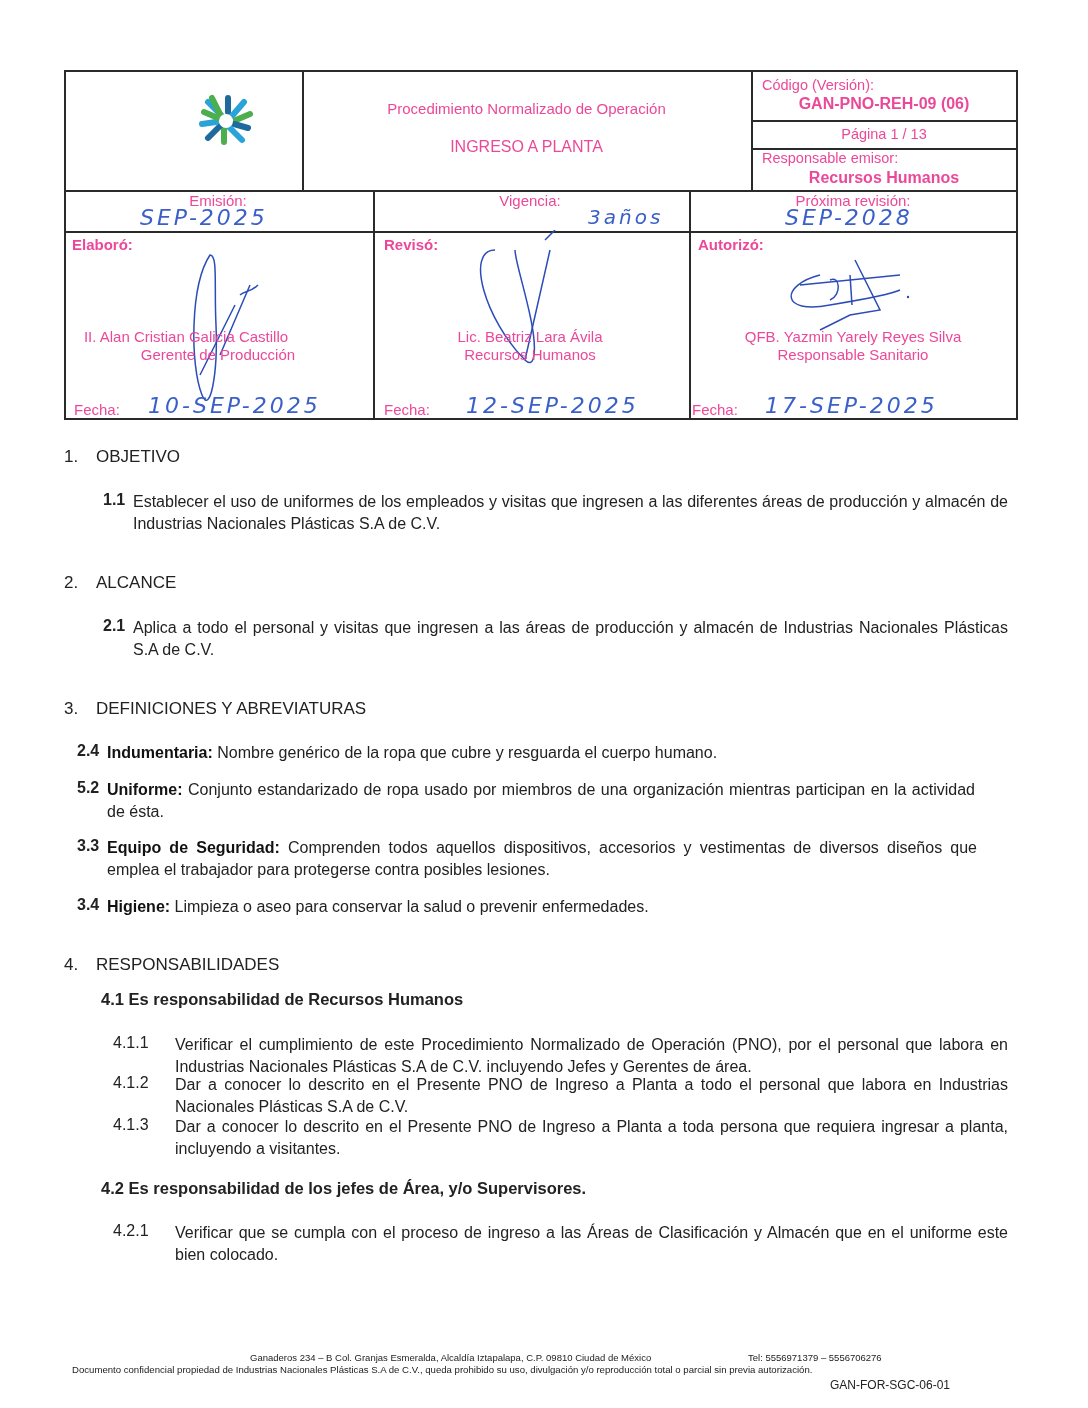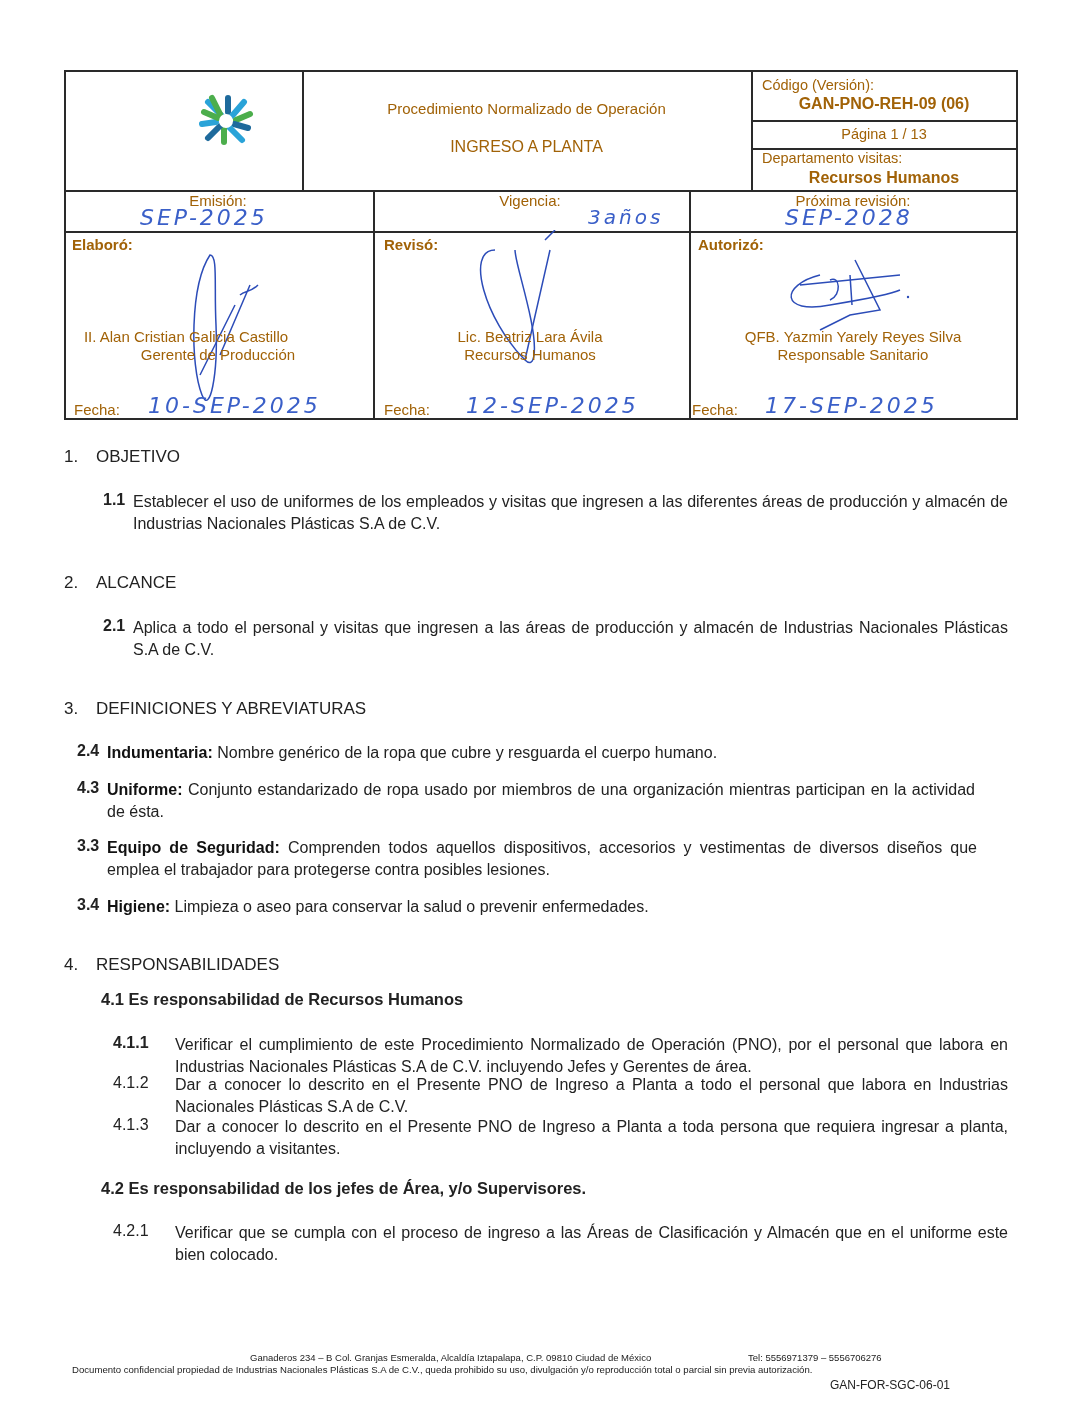--- a/index.html
+++ b/index.html
@@ -2,21 +2,21 @@
 <html><head>
 <meta charset="utf-8">
 <style>
   html, body { margin:0; padding:0; background:#ffffff; }
   body { width:1088px; height:1408px; position:relative; overflow:hidden;
          font-family:"Liberation Sans", sans-serif; color:#1a1a1a; }
   .abs { position:absolute; }
   .hdr { position:absolute; left:64px; top:70px; width:954px; height:350px;
          border:2px solid #2a2a2a; box-sizing:border-box; }
   .line { position:absolute; background:#2a2a2a; }
-  .cell-text { position:absolute; font-size:15px; color:#a16207; }
+  .cell-text { position:absolute; font-size:15px; color:#ec4899; }
   .center { text-align:center; }
   .bold { font-weight:bold; }
   .hand { font-family:"DejaVu Sans", sans-serif; color:#3a5fc8; font-style:italic;
           letter-spacing:3px; position:absolute; font-size:22px; }
   .sec-title { position:absolute; font-size:17px; color:#222; }
   .para { position:absolute; font-size:16px; line-height:22px; color:#222; text-align:justify; }
   .para b { color:#111;margin-top:33px; }
   .num { position:absolute; font-size:16px; color:#222; }
   .footer { position:absolute; font-size:9.5px; color:#222; white-space:nowrap; }
   .logo-text { position:absolute; font-family:"DejaVu Sans", sans-serif; font-weight:bold;
@@ -56,21 +56,21 @@
     <circle cx="28" cy="27" r="7" fill="#ffffff"></circle>
   </svg>
 </div>
 
 <div class="cell-text center" style="left:302px;top:100px;width:449px;">Procedimiento Normalizado de Operación</div>
 <div class="cell-text center" style="left:302px;top:138px;width:449px;font-size:16px;">INGRESO A PLANTA</div>
 
 <div class="cell-text" style="left:762px;top:77px;font-size:14.5px;">Código (Versión):</div>
 <div class="cell-text center bold" style="left:750px;top:95px;width:268px;font-size:16px;">GAN-PNO-REH-09 (06)</div>
 <div class="cell-text center" style="left:750px;top:126px;width:268px;font-size:14.5px;">Página 1 / 13</div>
-<div class="cell-text" style="left:762px;top:150px;font-size:14.5px;">Departamento visitas:</div>
+<div class="cell-text" style="left:762px;top:150px;font-size:14.5px;">Responsable emisor:</div>
 <div class="cell-text center bold" style="left:750px;top:169px;width:268px;font-size:16px;">Recursos Humanos</div>
 
 <div class="cell-text center" style="left:64px;top:192px;width:308px;">Emisión:</div>
 <div class="hand" style="left:140px;top:205px;">SEP-2025</div>
 <div class="cell-text center" style="left:372px;top:192px;width:316px;">Vigencia:</div>
 <div class="hand" style="left:588px;top:205px;font-size:20px;">3años</div>
 <div class="cell-text center" style="left:688px;top:192px;width:330px;">Próxima revisión:</div>
 <div class="hand" style="left:785px;top:205px;">SEP-2028</div>
 
 <div class="cell-text bold" style="left:72px;top:236px;">Elaboró:</div>
@@ -118,38 +118,38 @@
   <span>Aplica a todo el personal y visitas que ingresen a las áreas de producción y almacén de Industrias Nacionales Plásticas S.A de C.V.</span>
 </div>
 
 <div class="sec-title" style="left:64px;top:699px;">3.</div>
 <div class="sec-title" style="left:96px;top:699px;">DEFINICIONES Y ABREVIATURAS</div>
 
 <div class="num bold" style="left:77px;top:742px;">2.4</div>
 <div class="para" style="left:107px;top:742px;width:880px;">
   <b>Indumentaria:</b> <span>Nombre genérico de la ropa que cubre y resguarda el cuerpo humano.</span>
 </div>
-<div class="num bold" style="left:77px;top:779px;">4.3</div>
+<div class="num bold" style="left:77px;top:779px;">5.2</div>
 <div class="para" style="left:107px;top:779px;width:868px;">
   <b>Uniforme:</b> <span>Conjunto estandarizado de ropa usado por miembros de una organización mientras participan en la actividad de ésta.</span>
 </div>
 <div class="num bold" style="left:77px;top:837px;">3.3</div>
 <div class="para" style="left:107px;top:837px;width:870px;">
   <b>Equipo de Seguridad:</b> <span>Comprenden todos aquellos dispositivos, accesorios y vestimentas de diversos diseños que emplea el trabajador para protegerse contra posibles lesiones.</span>
 </div>
 <div class="num bold" style="left:77px;top:896px;">3.4</div>
 <div class="para" style="left:107px;top:896px;width:880px;">
   <b>Higiene:</b> <span>Limpieza o aseo para conservar la salud o prevenir enfermedades.</span>
 </div>
 
 <div class="sec-title" style="left:64px;top:955px;">4.</div>
 <div class="sec-title" style="left:96px;top:955px;">RESPONSABILIDADES</div>
 <div class="sec-title bold" style="left:101px;top:990px;font-size:16.5px;">4.1 Es responsabilidad de Recursos Humanos</div>
 
-<div class="num" style="left:113px;top:1034px;font-weight:bold;">4.1.1</div>
+<div class="num" style="left:113px;top:1034px;">4.1.1</div>
 <div class="para" style="left:175px;top:1034px;width:833px;">Verificar el cumplimiento de este Procedimiento Normalizado de Operación (PNO), por el personal que labora en Industrias Nacionales Plásticas S.A de C.V.   incluyendo Jefes y Gerentes de área.</div>
 <div class="num" style="left:113px;top:1074px;">4.1.2</div>
 <div class="para" style="left:175px;top:1074px;width:833px;">Dar a conocer lo descrito en el Presente PNO de Ingreso a Planta a todo el personal que labora en Industrias Nacionales Plásticas S.A de C.V.</div>
 <div class="num" style="left:113px;top:1116px;">4.1.3</div>
 <div class="para" style="left:175px;top:1116px;width:833px;">Dar a conocer lo descrito en el Presente PNO de Ingreso a Planta a toda persona que requiera ingresar a planta, incluyendo a visitantes.</div>
 
 <div class="sec-title bold" style="left:101px;top:1179px;font-size:16.5px;">4.2 Es responsabilidad de los jefes de Área, y/o Supervisores.</div>
 <div class="num" style="left:113px;top:1222px;">4.2.1</div>
 <div class="para" style="left:175px;top:1222px;width:833px;">Verificar que se cumpla con el proceso de ingreso a las Áreas de Clasificación y Almacén que en el uniforme este bien colocado.</div>
 

